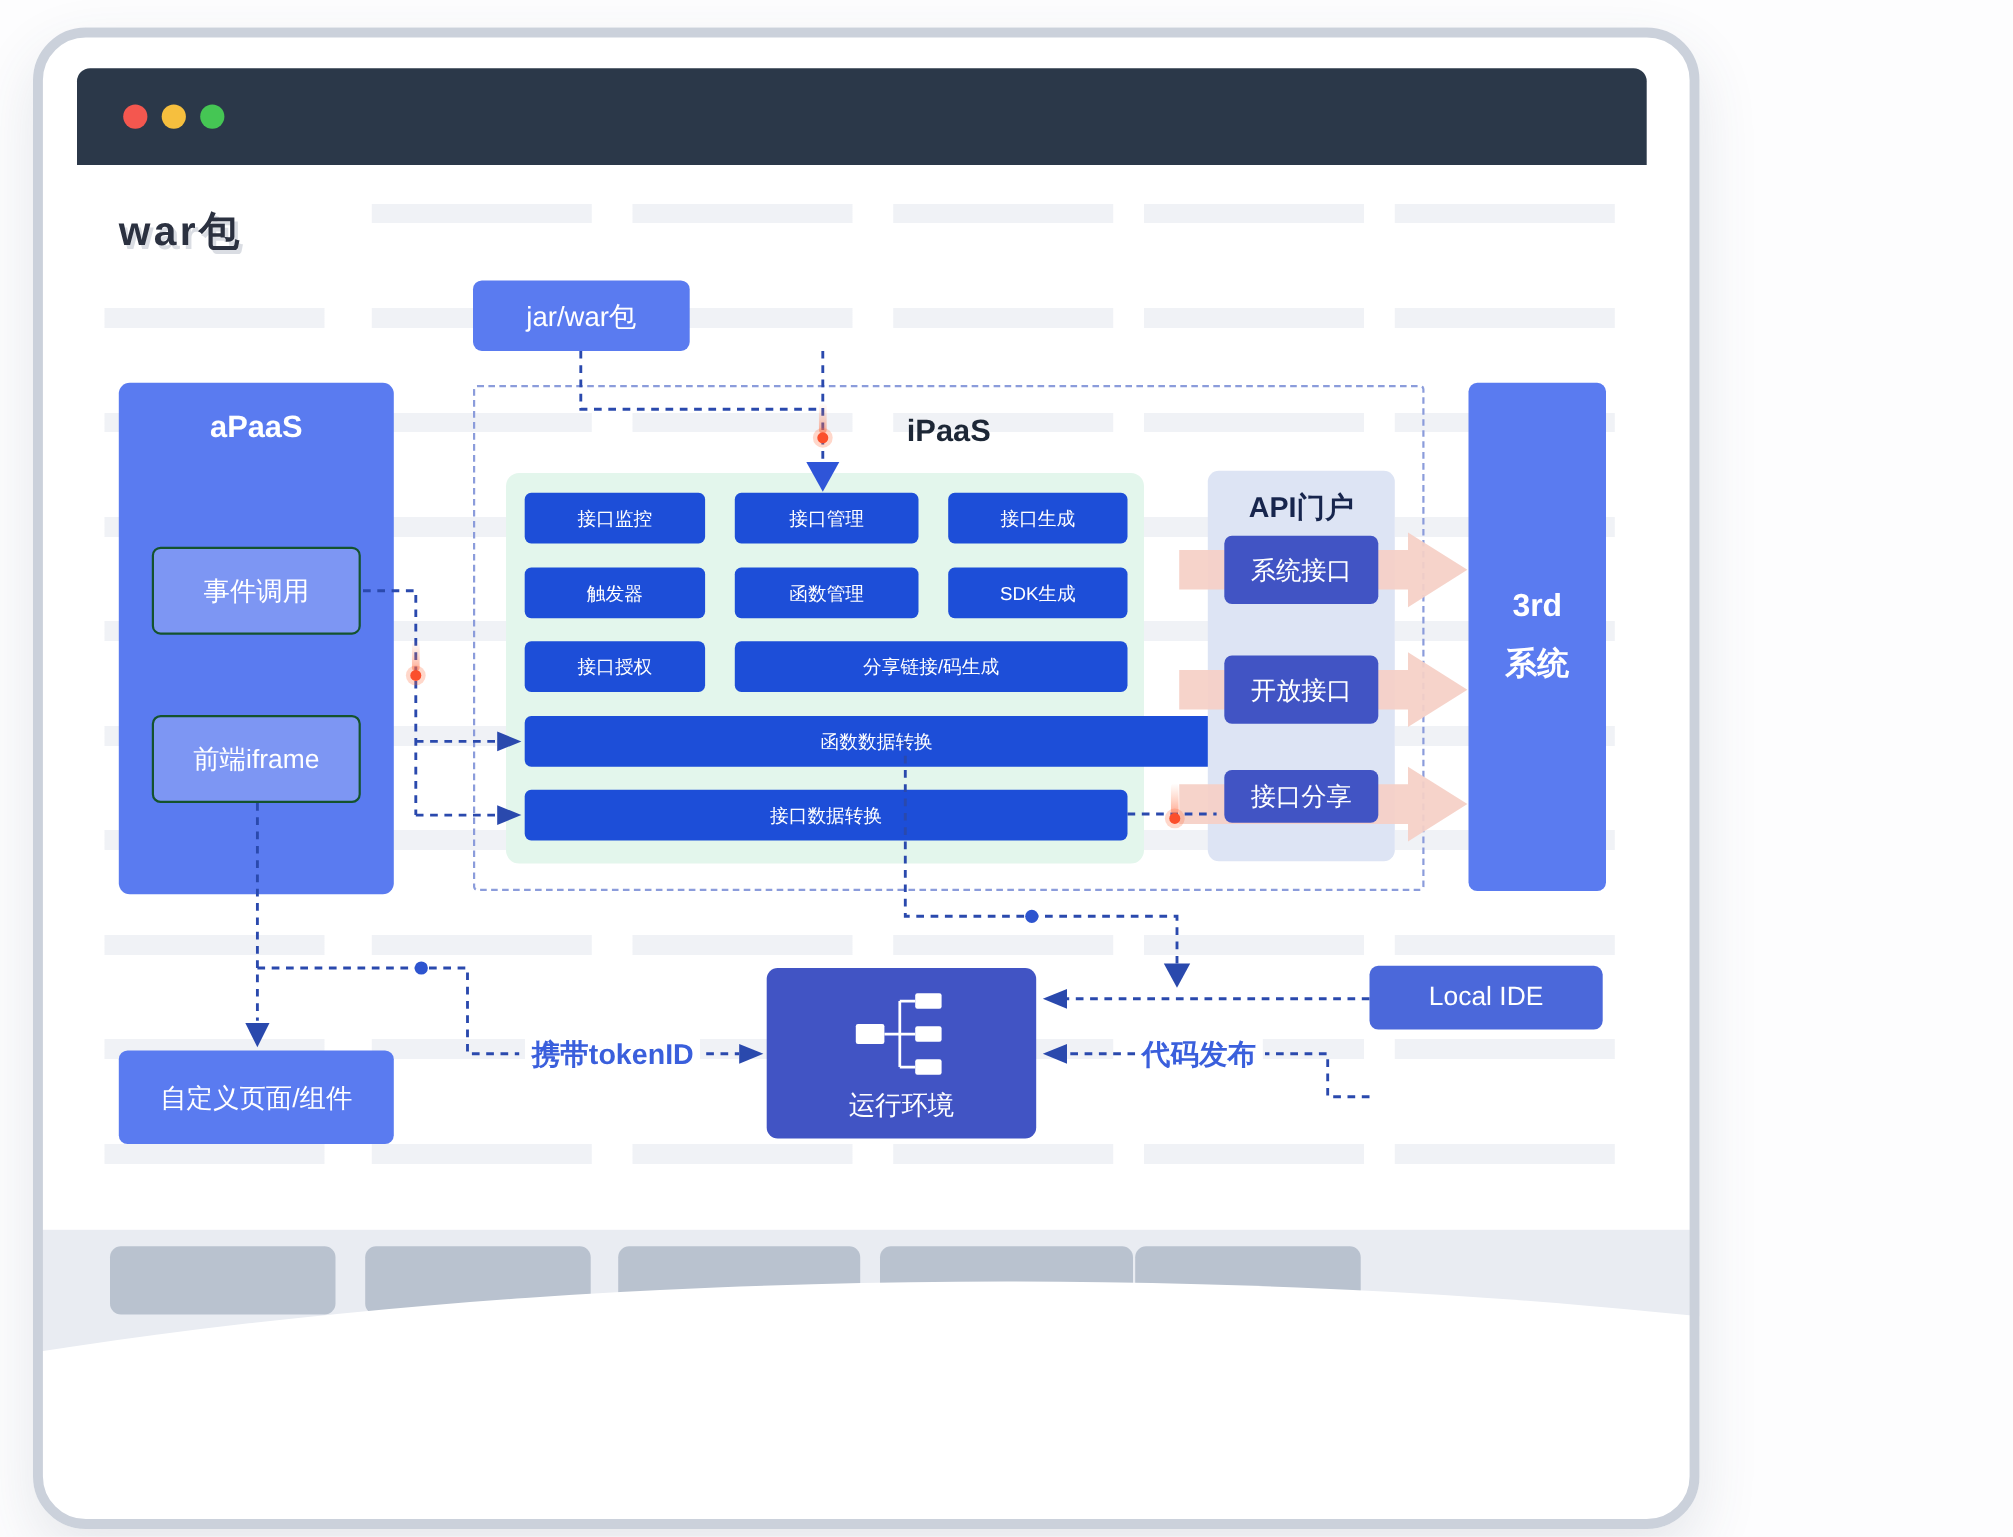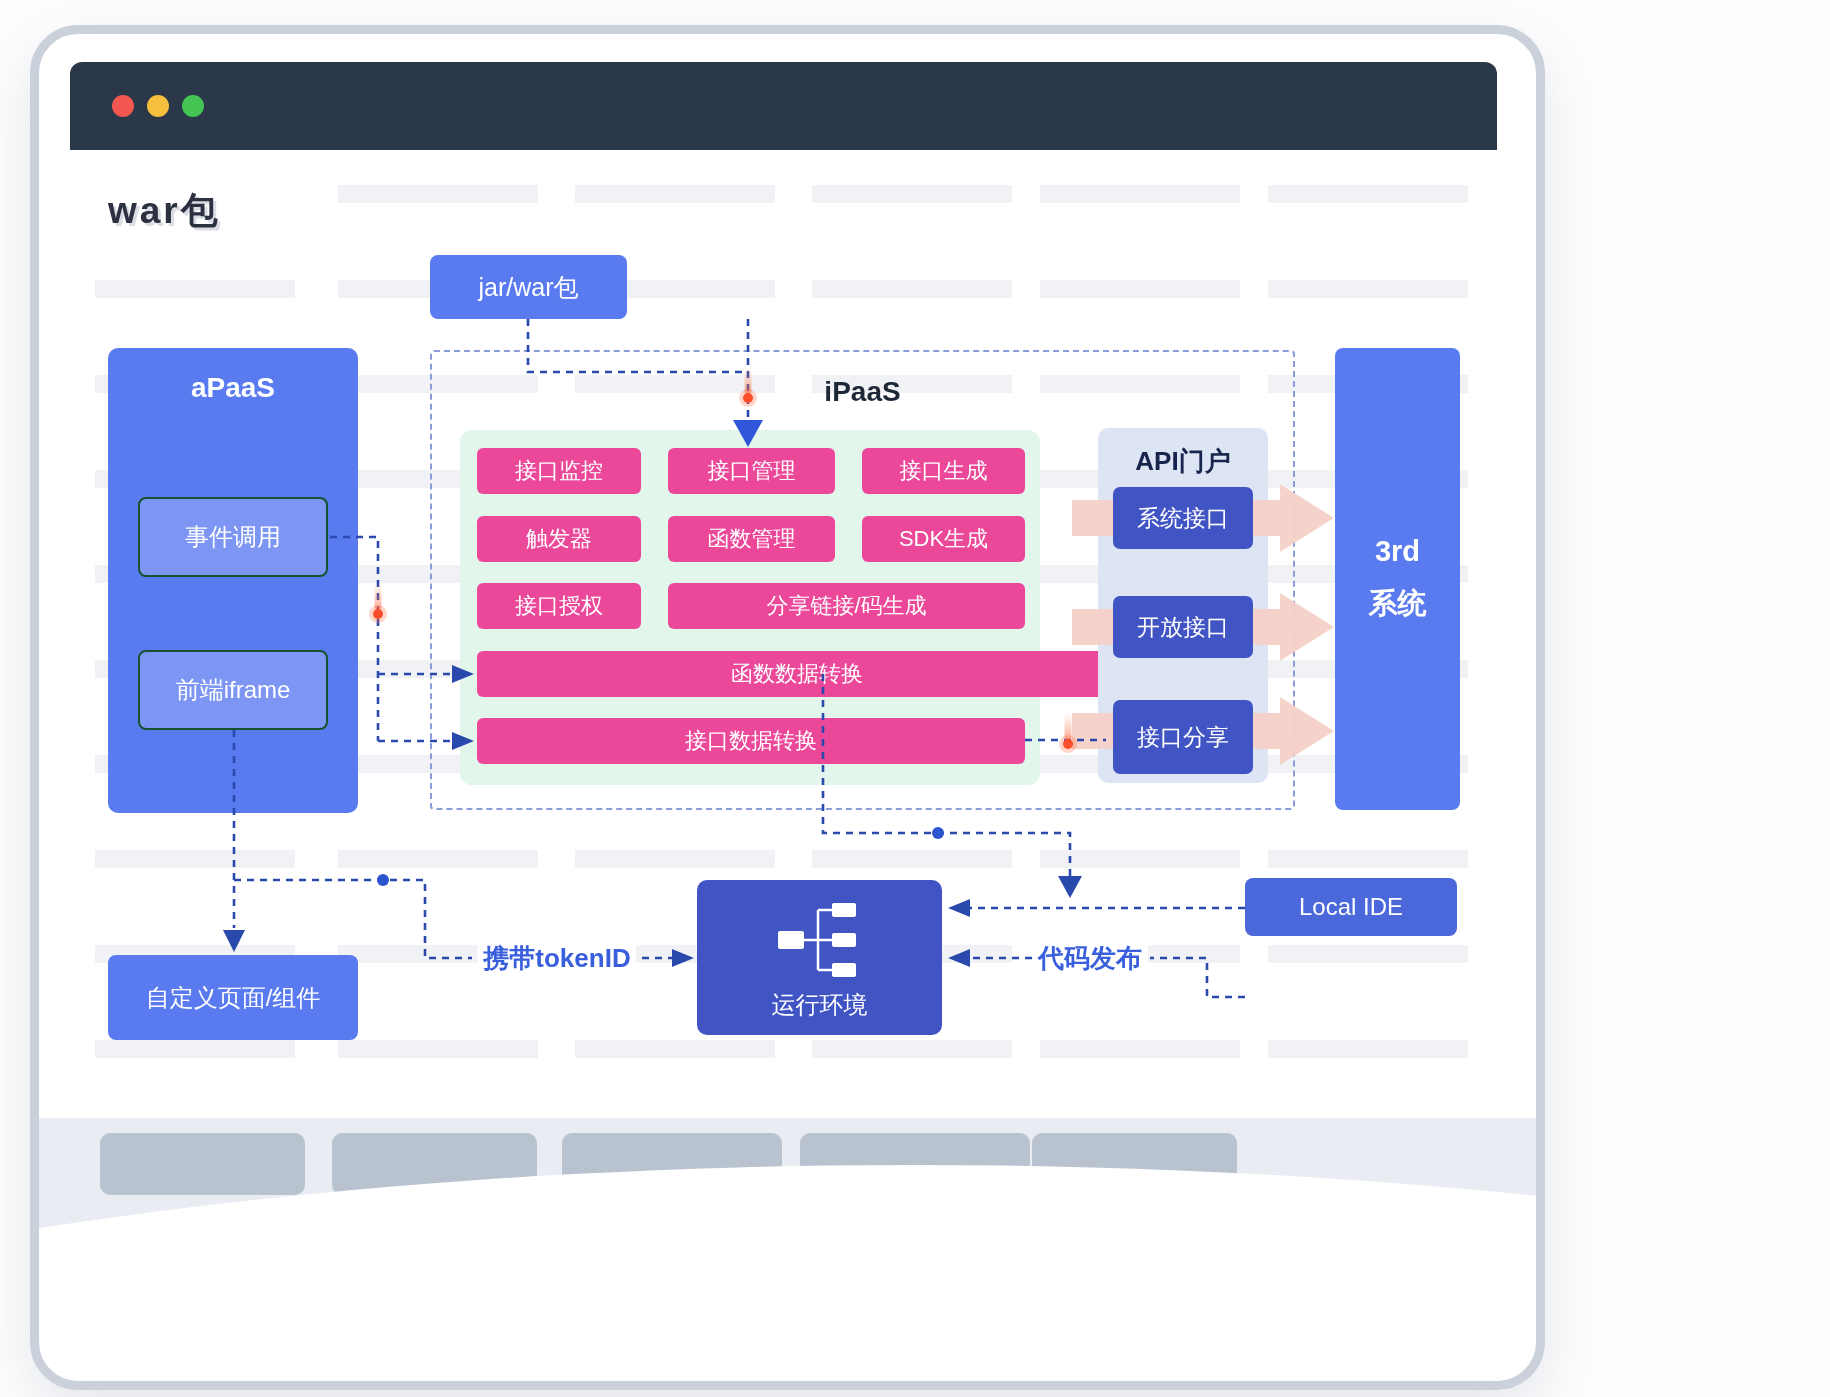--- a/index.html
+++ b/index.html
@@ -37,21 +37,21 @@
                 color:#2b3140; letter-spacing:3px; z-index:2;
                 text-shadow:3px 3px 0 rgba(150,158,175,.35); }
 
   
   .node { position:absolute; display:flex; align-items:center; justify-content:center;
           color:#fff; z-index:3; text-align:center; }
   .blue   { background:#5a7bf0; border-radius:8px; font-size:25px; }
   .lblue  { background:#7d96f3; border:2px solid #14532d; border-radius:8px; font-size:24px; }
   .indigo { background:#4154c4; border-radius:7px; font-size:23px; font-weight:500; }
   .ide    { background:#4b68da; border-radius:8px; font-size:24px; }
-  .gbtn   { background:#ec4899; border-radius:6px; font-size:22px; font-weight:500; }
+  .gbtn   { background:#1d4ed8; border-radius:6px; font-size:17px; font-weight:500; }
 
   .apaas-panel { position:absolute; left:108px; top:348px; width:250px; height:465px;
                  background:#5a7bf0; border-radius:10px; z-index:3; }
   .apaas-title { position:absolute; left:108px; top:372px; width:250px; text-align:center;
                  color:#fff; font-size:28px; font-weight:bold; z-index:4; }
 
   .ipaas-box { position:absolute; left:430px; top:350px; width:865px; height:460px;
                border:2px dashed #8b9cdb; border-radius:4px; z-index:3; }
   .ipaas-title { position:absolute; left:430px; top:376px; width:865px; text-align:center;
                  color:#1d2736; font-size:28px; font-weight:bold; z-index:4; }
@@ -166,21 +166,21 @@
     <path d="M1072 713 H1280 V697 L1334 731 L1280 765 V749 H1072 Z" fill="#f5d0c6" fill-opacity="0.93"></path>
   </svg>
 
   <div class="portal-title">API门户</div>
   <div class="node indigo portal-item" style="left:1113px;top:487px;width:140px;height:62px">
       <span>系统接口</span>
     </div>
   <div class="node indigo portal-item" style="left:1113px;top:596px;width:140px;height:62px">
       <span>开放接口</span>
     </div>
-  <div class="node indigo portal-item" style="left:1113px;top:700px;width:140px;height:74px">
+  <div class="node indigo portal-item" style="left:1113px;top:700px;width:140px;height:48px">
       <span>接口分享</span>
     </div>
 
   <div class="node blue third-box" style="left:1335px;top:348px;width:125px;height:462px">
     <span>3rd</span>
     <span>系统</span>
   </div>
 
   <div class="node blue" style="left:108px;top:955px;width:250px;height:85px;font-size:24px">
     <span>自定义页面/组件</span>

